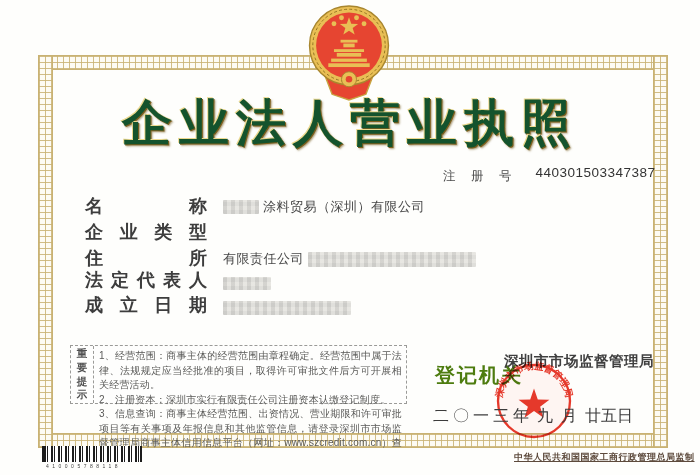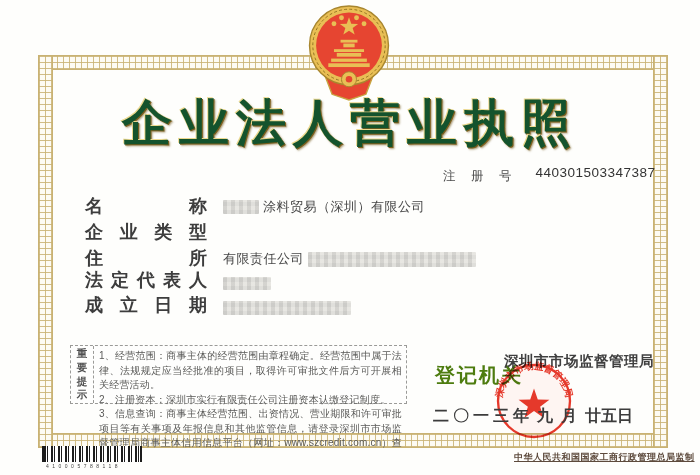--- a/index.html
+++ b/index.html
@@ -92,21 +92,21 @@
   .notice-body {
     flex:1; padding:3px 4px 2px 5px;
     font-size:10px; line-height:1.45; color:#5a5a58; letter-spacing:.2px;
   }
   .notice-item { text-align:justify; }
 
   
   .registry-label { position:absolute; left:435px; top:362px; font-size:20px; font-weight:600; letter-spacing:2px; color:#4d7c0f; }
   .registry-value { position:absolute; left:504px; top:352px; font-size:14.5px; font-weight:600; letter-spacing:.5px; color:#3f3f3f; }
   .seal { position:absolute; left:489px; top:356px; width:90px; height:90px; mix-blend-mode:multiply; }
-  .issue-date { position:absolute; left:433px; top:406px; font-size:16px; font-weight:700; color:#3c3c3c; white-space:nowrap; }
+  .issue-date { position:absolute; left:433px; top:406px; font-size:16px; font-weight:400; color:#3c3c3c; white-space:nowrap; }
   .issue-date span { display:inline-block; }
   .d-year  { letter-spacing:4px; }
   .d-sep   { margin-left:8px; }
 
   
   .producer { position:absolute; left:514px; top:451px; font-size:9px; color:#5d4a3c; letter-spacing:.5px; font-weight:600;text-decoration:underline; }
   .barcode-wrap { position:absolute; left:42px; top:446px; width:102px; }
   .barcode {
     height:16px; width:100px;
     background:repeating-linear-gradient(90deg,

